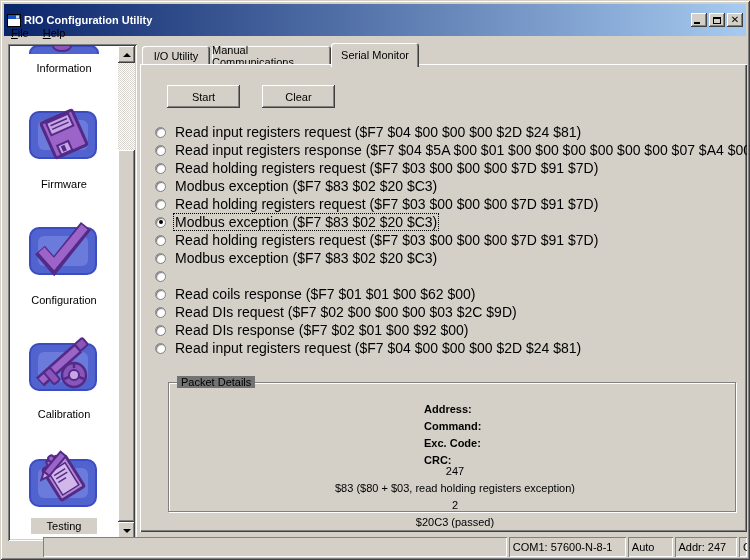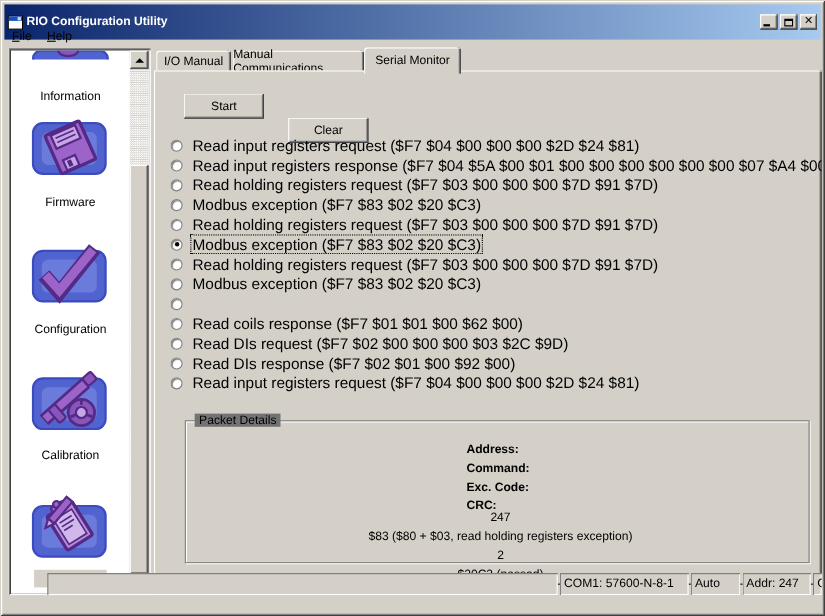--- a/index.html
+++ b/index.html
@@ -68,21 +68,21 @@
   .tabpanel { position:absolute; left:140px; top:64px; width:607px; height:468px;
     background:#d4d0c8;
     box-shadow: inset 1px 1px 0 #ffffff, inset -1px -1px 0 #404040, inset -2px -2px 0 #808080;
     overflow:hidden; }
 
   
   .push-btn { position:absolute; width:73px; height:23px; background:#d4d0c8; font-size:11px;
     display:flex; align-items:center; justify-content:center;
     box-shadow: inset -1px -1px 0 #404040, inset 1px 1px 0 #ffffff, inset -2px -2px 0 #808080; }
   .btn-start { left:27px; top:21px; }
-  .btn-clear { left:122px; top:21px;margin-top:22px; }
+  .btn-clear { left:122px; top:21px; }
 
   
   .packet-list { position:absolute; left:15px; top:59px; width:592px; }
   .packet-row { height:18px; display:flex; align-items:center; white-space:nowrap; overflow:hidden; }
   .radio { width:11px; height:11px; border-radius:50%; background:#fff; flex:0 0 11px;
     border:1px solid #808080; box-shadow: inset 1px 1px 1px rgba(64,64,64,.7); position:relative; }
   .packet-row.selected .radio::after { content:""; position:absolute; left:2.5px; top:2.5px;
     width:4px; height:4px; border-radius:50%; background:#000; }
   .packet-label { font-size:14px; margin-left:7px; padding:0 1px; border:1px dotted transparent; }
   .packet-row.selected .packet-label { border:1px dotted #000; }
@@ -91,21 +91,21 @@
   .groupbox { position:absolute; left:28px; top:318px; width:568px; height:130px;
     border:1px solid #808080; box-shadow: inset 1px 1px 0 #ffffff, 1px 1px 0 #ffffff; }
   .groupbox-title { position:absolute; left:8px; top:-7px; background:#737373;
     font-size:11px; padding:0 4px; }
   .detail-rows { position:absolute; left:12px; top:20px; right:6px; }
   .detail-row { display:flex; height:17px; align-items:center; white-space:nowrap;flex-direction:column; }
   .detail-label { font-weight:bold; font-size:11px; width:62px; flex:0 0 62px; }
   .detail-value { font-size:11px; }
 
   
-  .statusbar { position:absolute; left:3px; bottom:3px; width:744px; height:36px; display:flex;padding-left:40px; }
+  .statusbar { position:absolute; left:3px; bottom:3px; width:744px; height:20px; display:flex;padding-left:40px; }
   .spanel { height:20px; background:#d4d0c8; font-size:11px; display:flex; align-items:center;
     padding:0 4px; margin-right:2px; white-space:nowrap; overflow:hidden;
     box-shadow: inset 1px 1px 0 #808080, inset -1px -1px 0 #ffffff; }
   .sp1 { width:468px; } .sp2 { width:118px; } .sp3 { width:45px; } .sp4 { width:63px; } .sp5 { flex:1; margin-right:0; }
 </style>
 </head>
 <body>
 
 <div class="window">
 
@@ -135,21 +135,21 @@
   </div>
 
   <div class="sidebar">
     <div class="side-content">
 
       <div class="side-item" style="top:0;">
         <svg class="ic" width="72" height="8" viewBox="0 0 72 8">
           <rect x="2" y="0" width="68" height="14" rx="8" fill="#5163cf" stroke="#3b4bc0" stroke-width="2"></rect>
           <ellipse cx="34" cy="0" rx="9" ry="5" fill="#8a55bb" stroke="#542a87" stroke-width="2"></ellipse>
         </svg>
-        <div style="margin-top:24px;"><span class="side-label">Information</span></div>
+        <div style="margin-top:4px;"><span class="side-label">Information</span></div>
       </div>
 
       <div class="side-item" style="top:58px;">
         <svg class="ic" width="76" height="58" viewBox="0 0 76 58">
           <rect x="4" y="8" width="66" height="46" rx="9" fill="#5163cf" stroke="#3b4bc0" stroke-width="2"></rect>
           <rect x="12" y="16" width="50" height="30" rx="6" fill="#6b7bdb"></rect>
           <g transform="rotate(-24 38 30)">
             <rect x="21" y="11" width="34" height="38" rx="2" fill="#9c64c8" stroke="#542a87" stroke-width="3"></rect>
             <rect x="26" y="13" width="24" height="13" fill="#c8a6e6" stroke="#542a87" stroke-width="2"></rect>
             <line x1="29" y1="17" x2="47" y2="17" stroke="#542a87" stroke-width="1.5"></line>
@@ -218,21 +218,21 @@
           <div class="arrow-up"></div>
         </div>
       <div class="sthumb"></div>
       <div class="sbtn down">
           <div class="arrow-down"></div>
         </div>
     </div>
   </div>
 
   <div class="tabstrip">
-    <div class="tab tab1">I/O Manual</div>
+    <div class="tab tab1">I/O Utility</div>
     <div class="tab tab2">Manual Communications</div>
     <div class="tab tab3 active">Serial Monitor</div>
   </div>
 
   <div class="tabpanel">
 
     <div class="push-btn btn-start">Start</div>
     <div class="push-btn btn-clear">Clear</div>
 
     <div class="packet-list">

